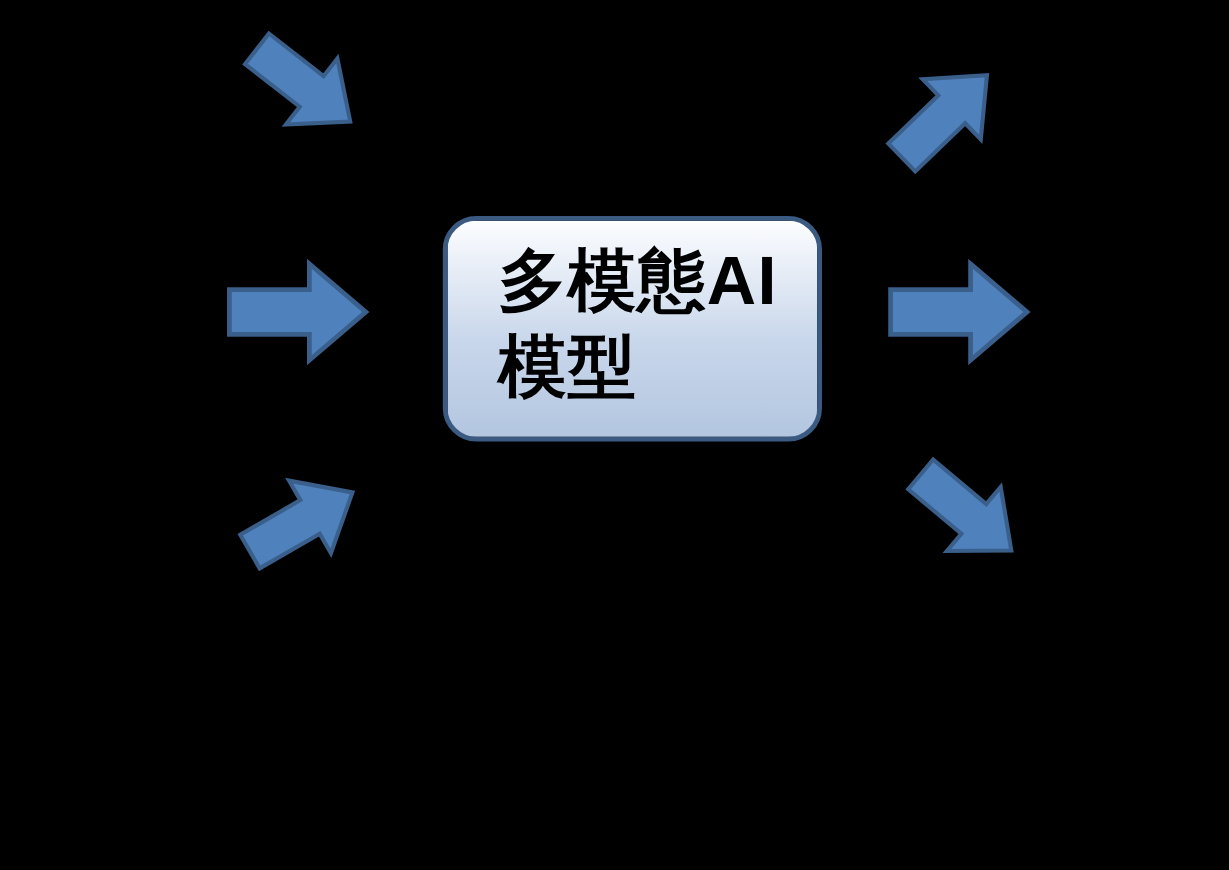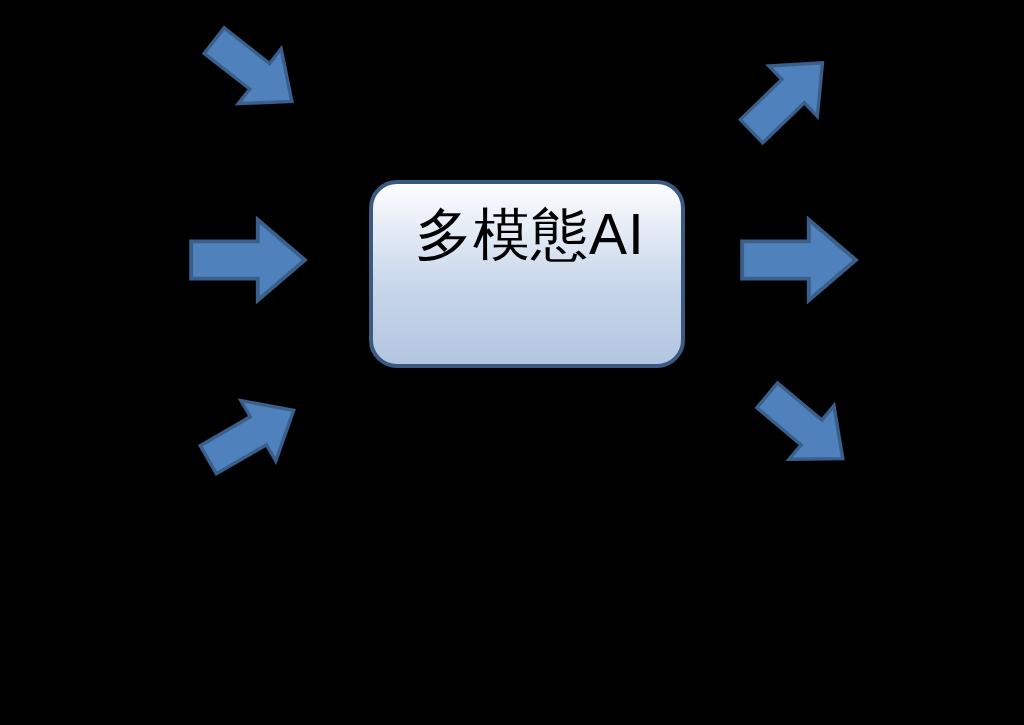--- a/index.html
+++ b/index.html
@@ -12,20 +12,21 @@
   }
   * { margin: 0; padding: 0; box-sizing: border-box; }
   html, body { width: 1024px; height: 725px; overflow: hidden; }
   body { background: var(--bg); font-family: "Liberation Sans", "DejaVu Sans", sans-serif; }
 
   .canvas {
     position: relative;
     width: 1024px;
     height: 725px;
     background: var(--bg);
+    font-weight: bold;
   }
 
   .center-box {
     position: absolute;
     left: 369px;
     top: 180px;
     width: 316px;
     height: 188px;
     border: 4px solid var(--box-border);
     border-radius: 28px;
@@ -74,20 +75,21 @@
     <polygon points="2,24 70,24 70,2 118,43 70,84 70,62 2,62" fill="#4f81bd" stroke="#3a5f8b"></polygon>
   </svg>
 
   <svg class="block-arrow arrow-input-bottom" viewBox="0 0 120 86" xmlns="http://www.w3.org/2000/svg">
     <polygon points="2,24 70,24 70,2 118,43 70,84 70,62 2,62" fill="#4f81bd" stroke="#3a5f8b"></polygon>
   </svg>
 
   <div class="center-box">
     <div class="label">
       <span class="line">多模態AI</span>
+      <span class="line">模型</span>
     </div>
   </div>
 
   <svg class="block-arrow arrow-output-top" viewBox="0 0 120 86" xmlns="http://www.w3.org/2000/svg">
     <polygon points="2,24 70,24 70,2 118,43 70,84 70,62 2,62" fill="#4f81bd" stroke="#3a5f8b"></polygon>
   </svg>
 
   <svg class="block-arrow arrow-output-middle" viewBox="0 0 120 86" xmlns="http://www.w3.org/2000/svg">
     <polygon points="2,24 70,24 70,2 118,43 70,84 70,62 2,62" fill="#4f81bd" stroke="#3a5f8b"></polygon>
   </svg>

